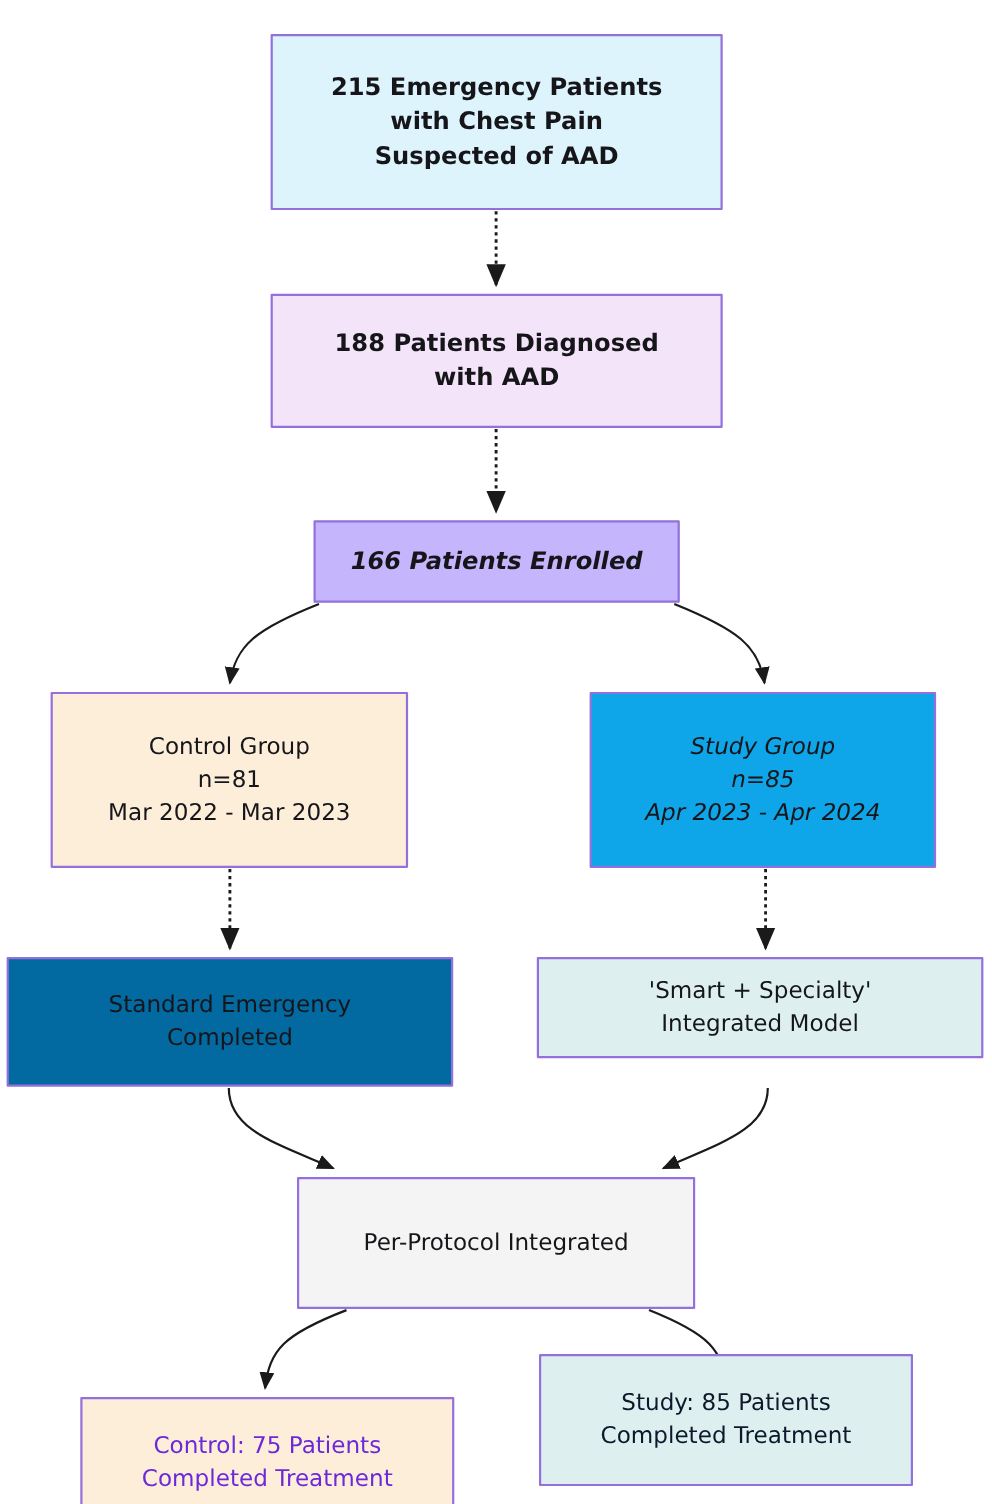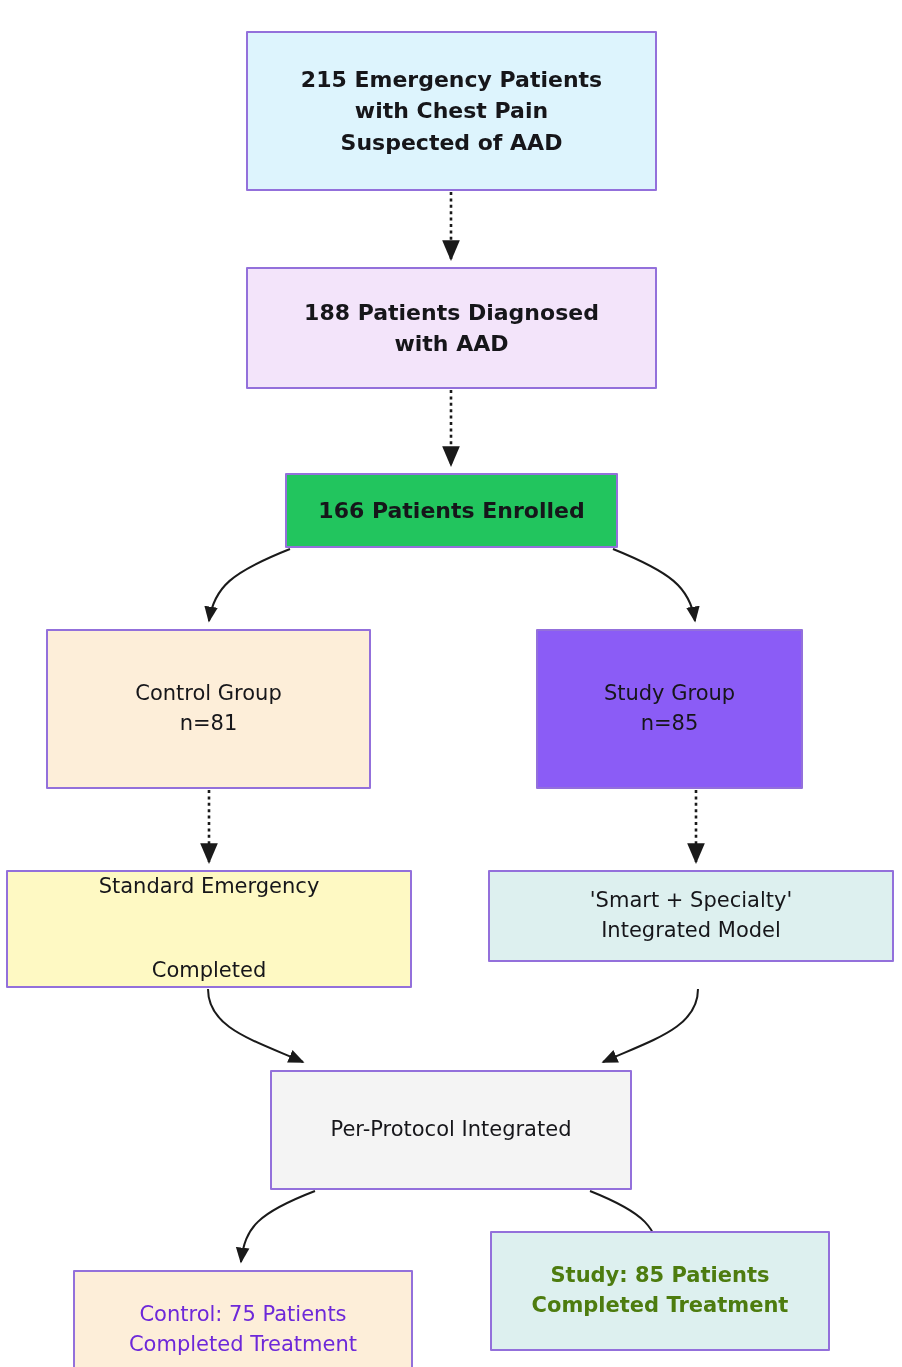--- a/index.html
+++ b/index.html
@@ -75,44 +75,46 @@
   <div id="nodes-layer">
       <div class="node fs-22 bold" style="left: 246px; top: 4px; width: 411px; height: 160px; background: rgb(221, 244, 253); border-color: rgb(147, 112, 219); color: rgb(22, 22, 26);">
         <span class="line">215 Emergency Patients</span>
         <span class="line">with Chest Pain</span>
         <span class="line">Suspected of AAD</span>
       </div>
       <div class="node fs-22 bold" style="left: 246px; top: 240px; width: 411px; height: 122px; background: rgb(243, 228, 250); border-color: rgb(147, 112, 219); color: rgb(22, 22, 26);">
         <span class="line">188 Patients Diagnosed</span>
         <span class="line">with AAD</span>
       </div>
-      <div class="node fs-22 bold" style="left: 285px; top: 446px; width: 333px; height: 75px; background: #22c55e; border-color: rgb(147, 112, 219); color: rgb(22, 22, 26);">
+      <div class="node fs-22 bold" style="left: 285px; top: 446px; width: 333px; height: 75px; background: #c4b5fd; border-color: rgb(147, 112, 219); color: rgb(22, 22, 26); font-style: italic;">
         <span class="line">166 Patients Enrolled</span>
       </div>
       <div class="node fs-21" style="left: 46px; top: 602px; width: 325px; height: 160px; background: rgb(253, 238, 217); border-color: rgb(147, 112, 219); color: rgb(22, 22, 26); justify-content: center;">
         <span class="line">Control Group</span>
         <span class="line">n=81</span>
+        <span class="line">Mar 2022 - Mar 2023</span>
       </div>
-      <div class="node fs-21" style="left: 536px; top: 602px; width: 267px; height: 160px; background: #8b5cf6; border-color: rgb(147, 112, 219); color: rgb(22, 22, 26);">
+      <div class="node fs-21" style="left: 536px; top: 602px; width: 315px; height: 160px; background: #0ea5e9; border-color: rgb(147, 112, 219); color: rgb(22, 22, 26); font-style: italic;">
         <span class="line">Study Group</span>
         <span class="line">n=85</span>
+        <span class="line">Apr 2023 - Apr 2024</span>
       </div>
-      <div class="node fs-21" style="left: 6px; top: 843px; width: 406px; height: 118px; background: #fef9c3; border-color: rgb(147, 112, 219); color: rgb(22, 22, 26); justify-content: space-between;">
+      <div class="node fs-21" style="left: 6px; top: 843px; width: 406px; height: 118px; background: #0369a1; border-color: rgb(147, 112, 219); color: rgb(22, 22, 26);">
         <span class="line">Standard Emergency</span>
         <span class="line">Completed</span>
       </div>
       <div class="node fs-21" style="left: 488px; top: 843px; width: 406px; height: 92px; background: rgb(221, 240, 239); border-color: rgb(147, 112, 219); color: rgb(22, 22, 26);">
         <span class="line">'Smart + Specialty'</span>
         <span class="line">Integrated Model</span>
       </div>
       <div class="node fs-21" style="left: 270px; top: 1043px; width: 362px; height: 120px; background: rgb(244, 244, 244); border-color: rgb(147, 112, 219); color: rgb(22, 22, 26);">
         <span class="line">Per-Protocol Integrated</span>
       </div>
       <div class="node fs-21" style="left: 73px; top: 1243px; width: 340px; height: 120px; background: rgb(253, 238, 217); border-color: rgb(147, 112, 219); color: #6d28d9;">
         <span class="line">Control: 75 Patients</span>
         <span class="line">Completed Treatment</span>
       </div>
-      <div class="node fs-21" style="left: 490px; top: 1204px; width: 340px; height: 120px; background: rgb(221, 240, 239); border-color: rgb(147, 112, 219); color: #4d7c0f; font-weight: bold;">
+      <div class="node fs-21" style="left: 490px; top: 1204px; width: 340px; height: 120px; background: rgb(221, 240, 239); border-color: rgb(147, 112, 219); color: #0f172a;">
         <span class="line">Study: 85 Patients</span>
         <span class="line">Completed Treatment</span>
       </div>
     </div>
 </div>
 
 </body></html>

